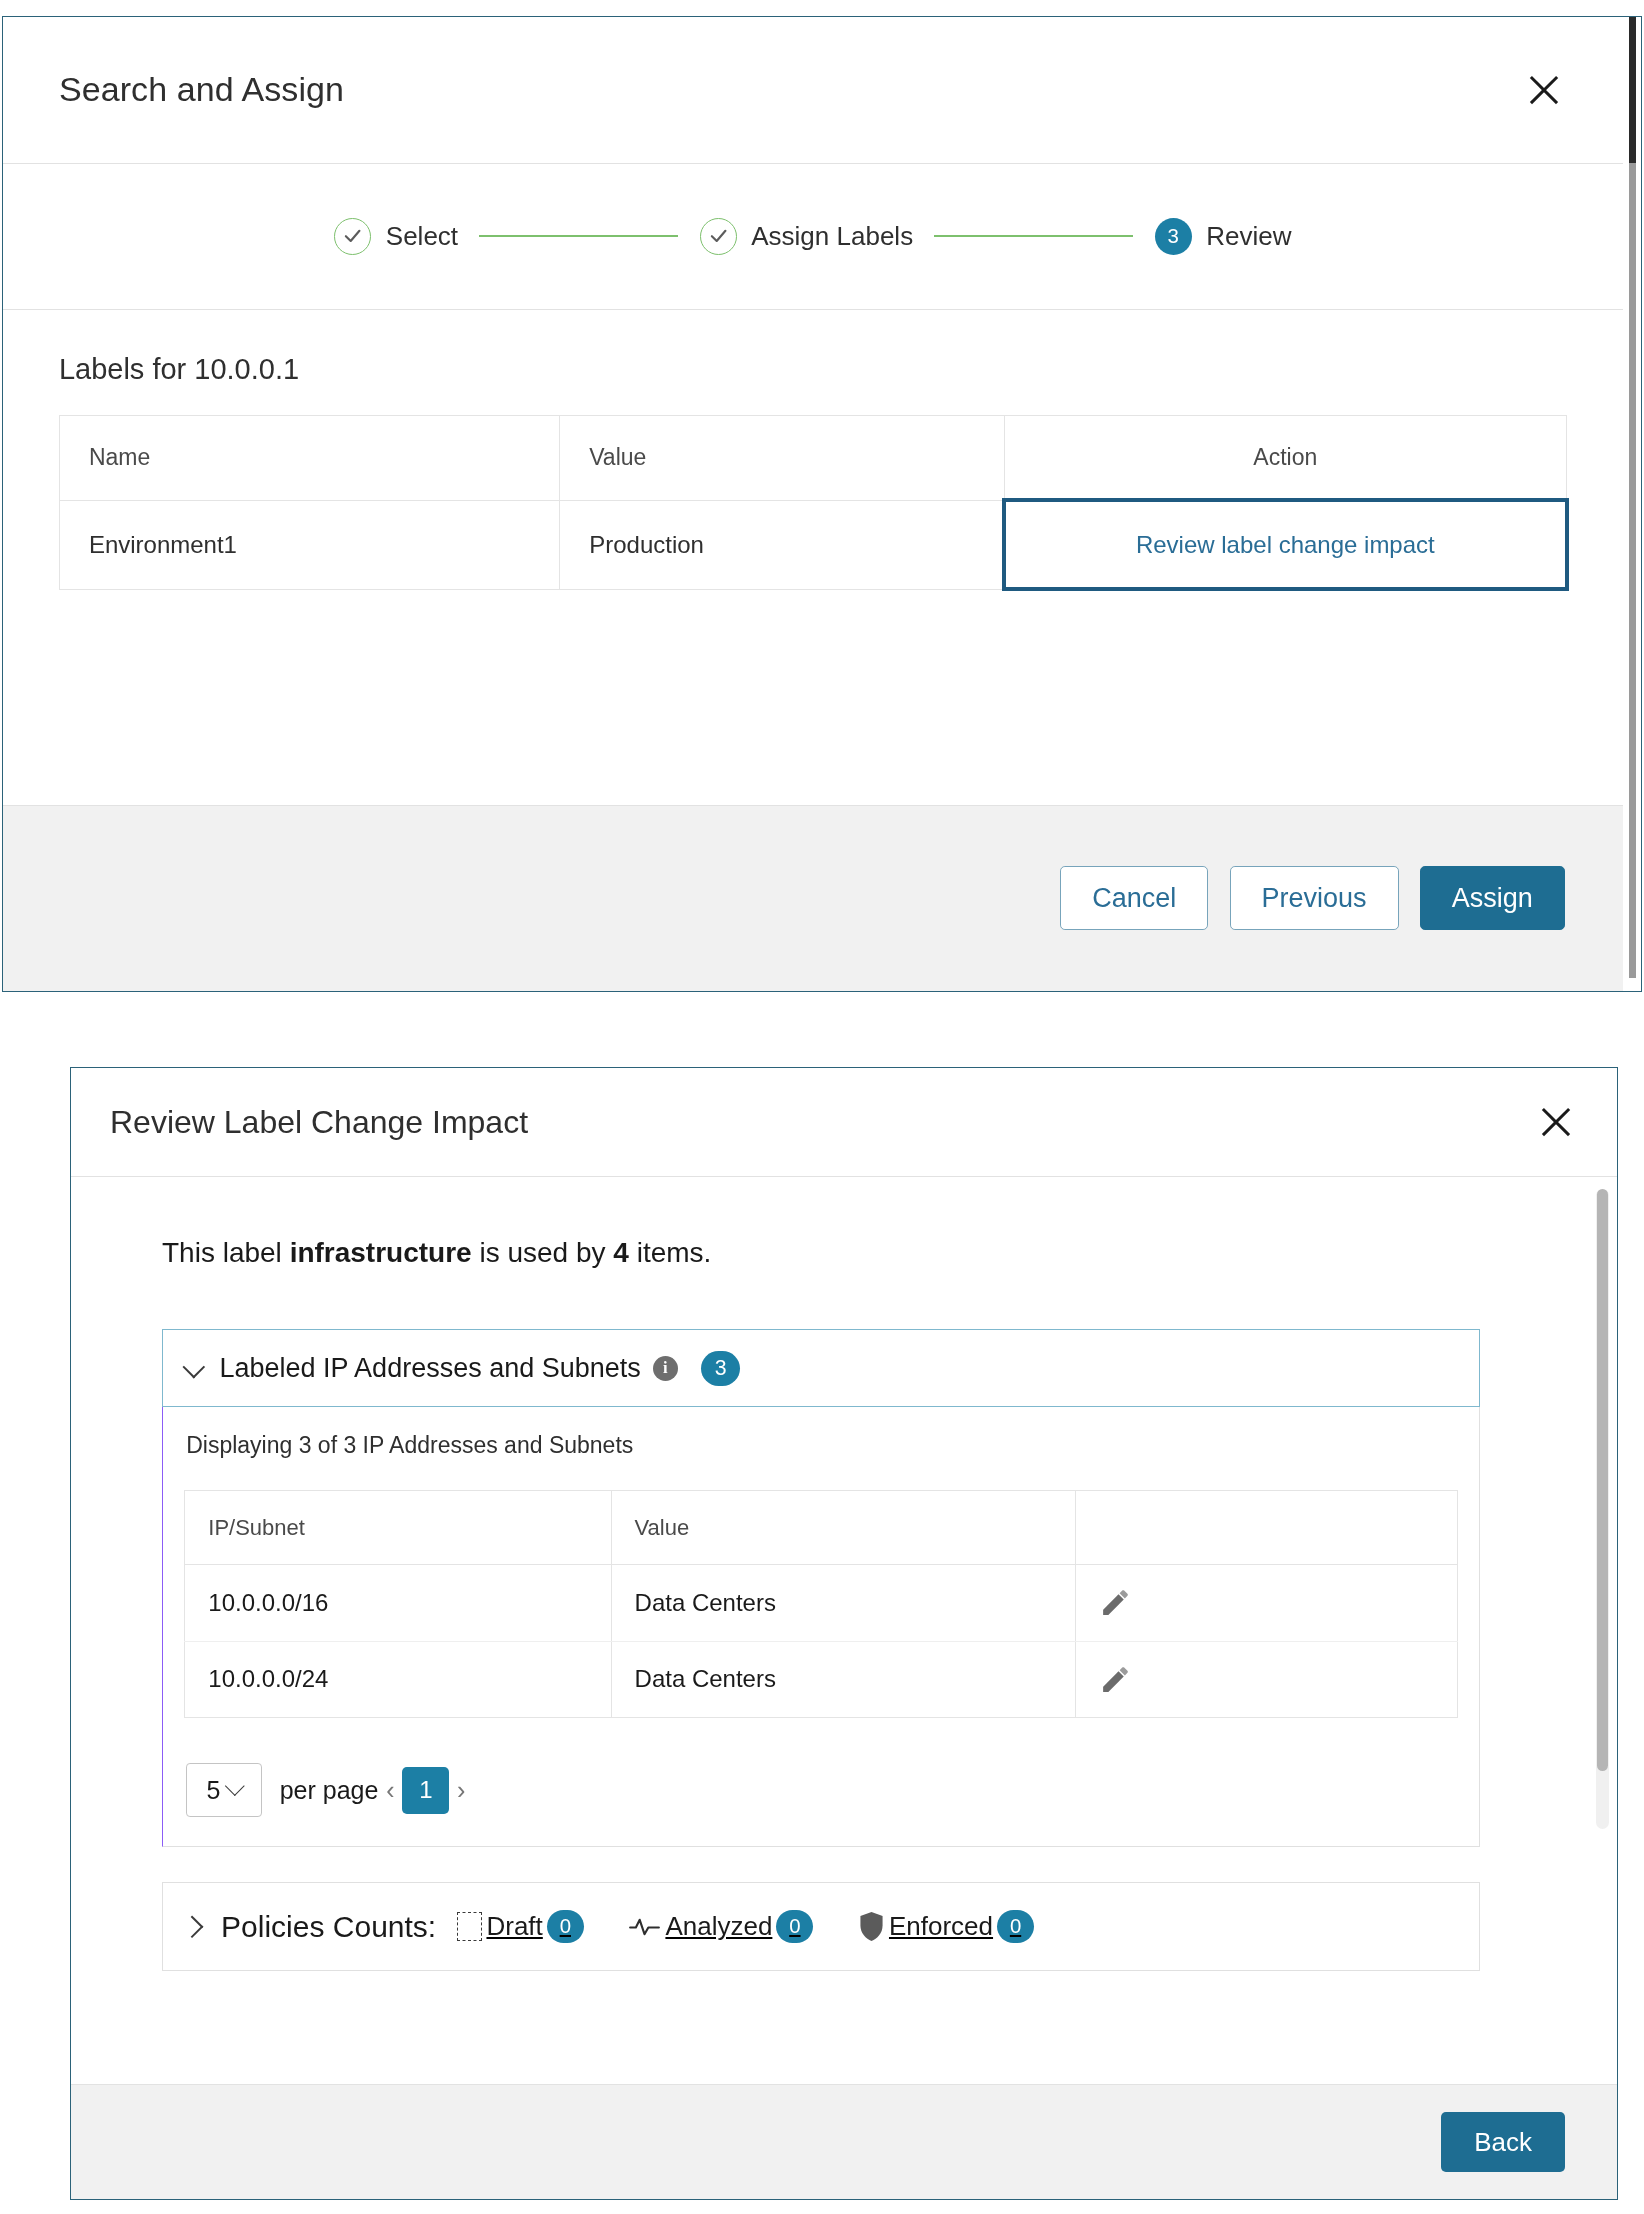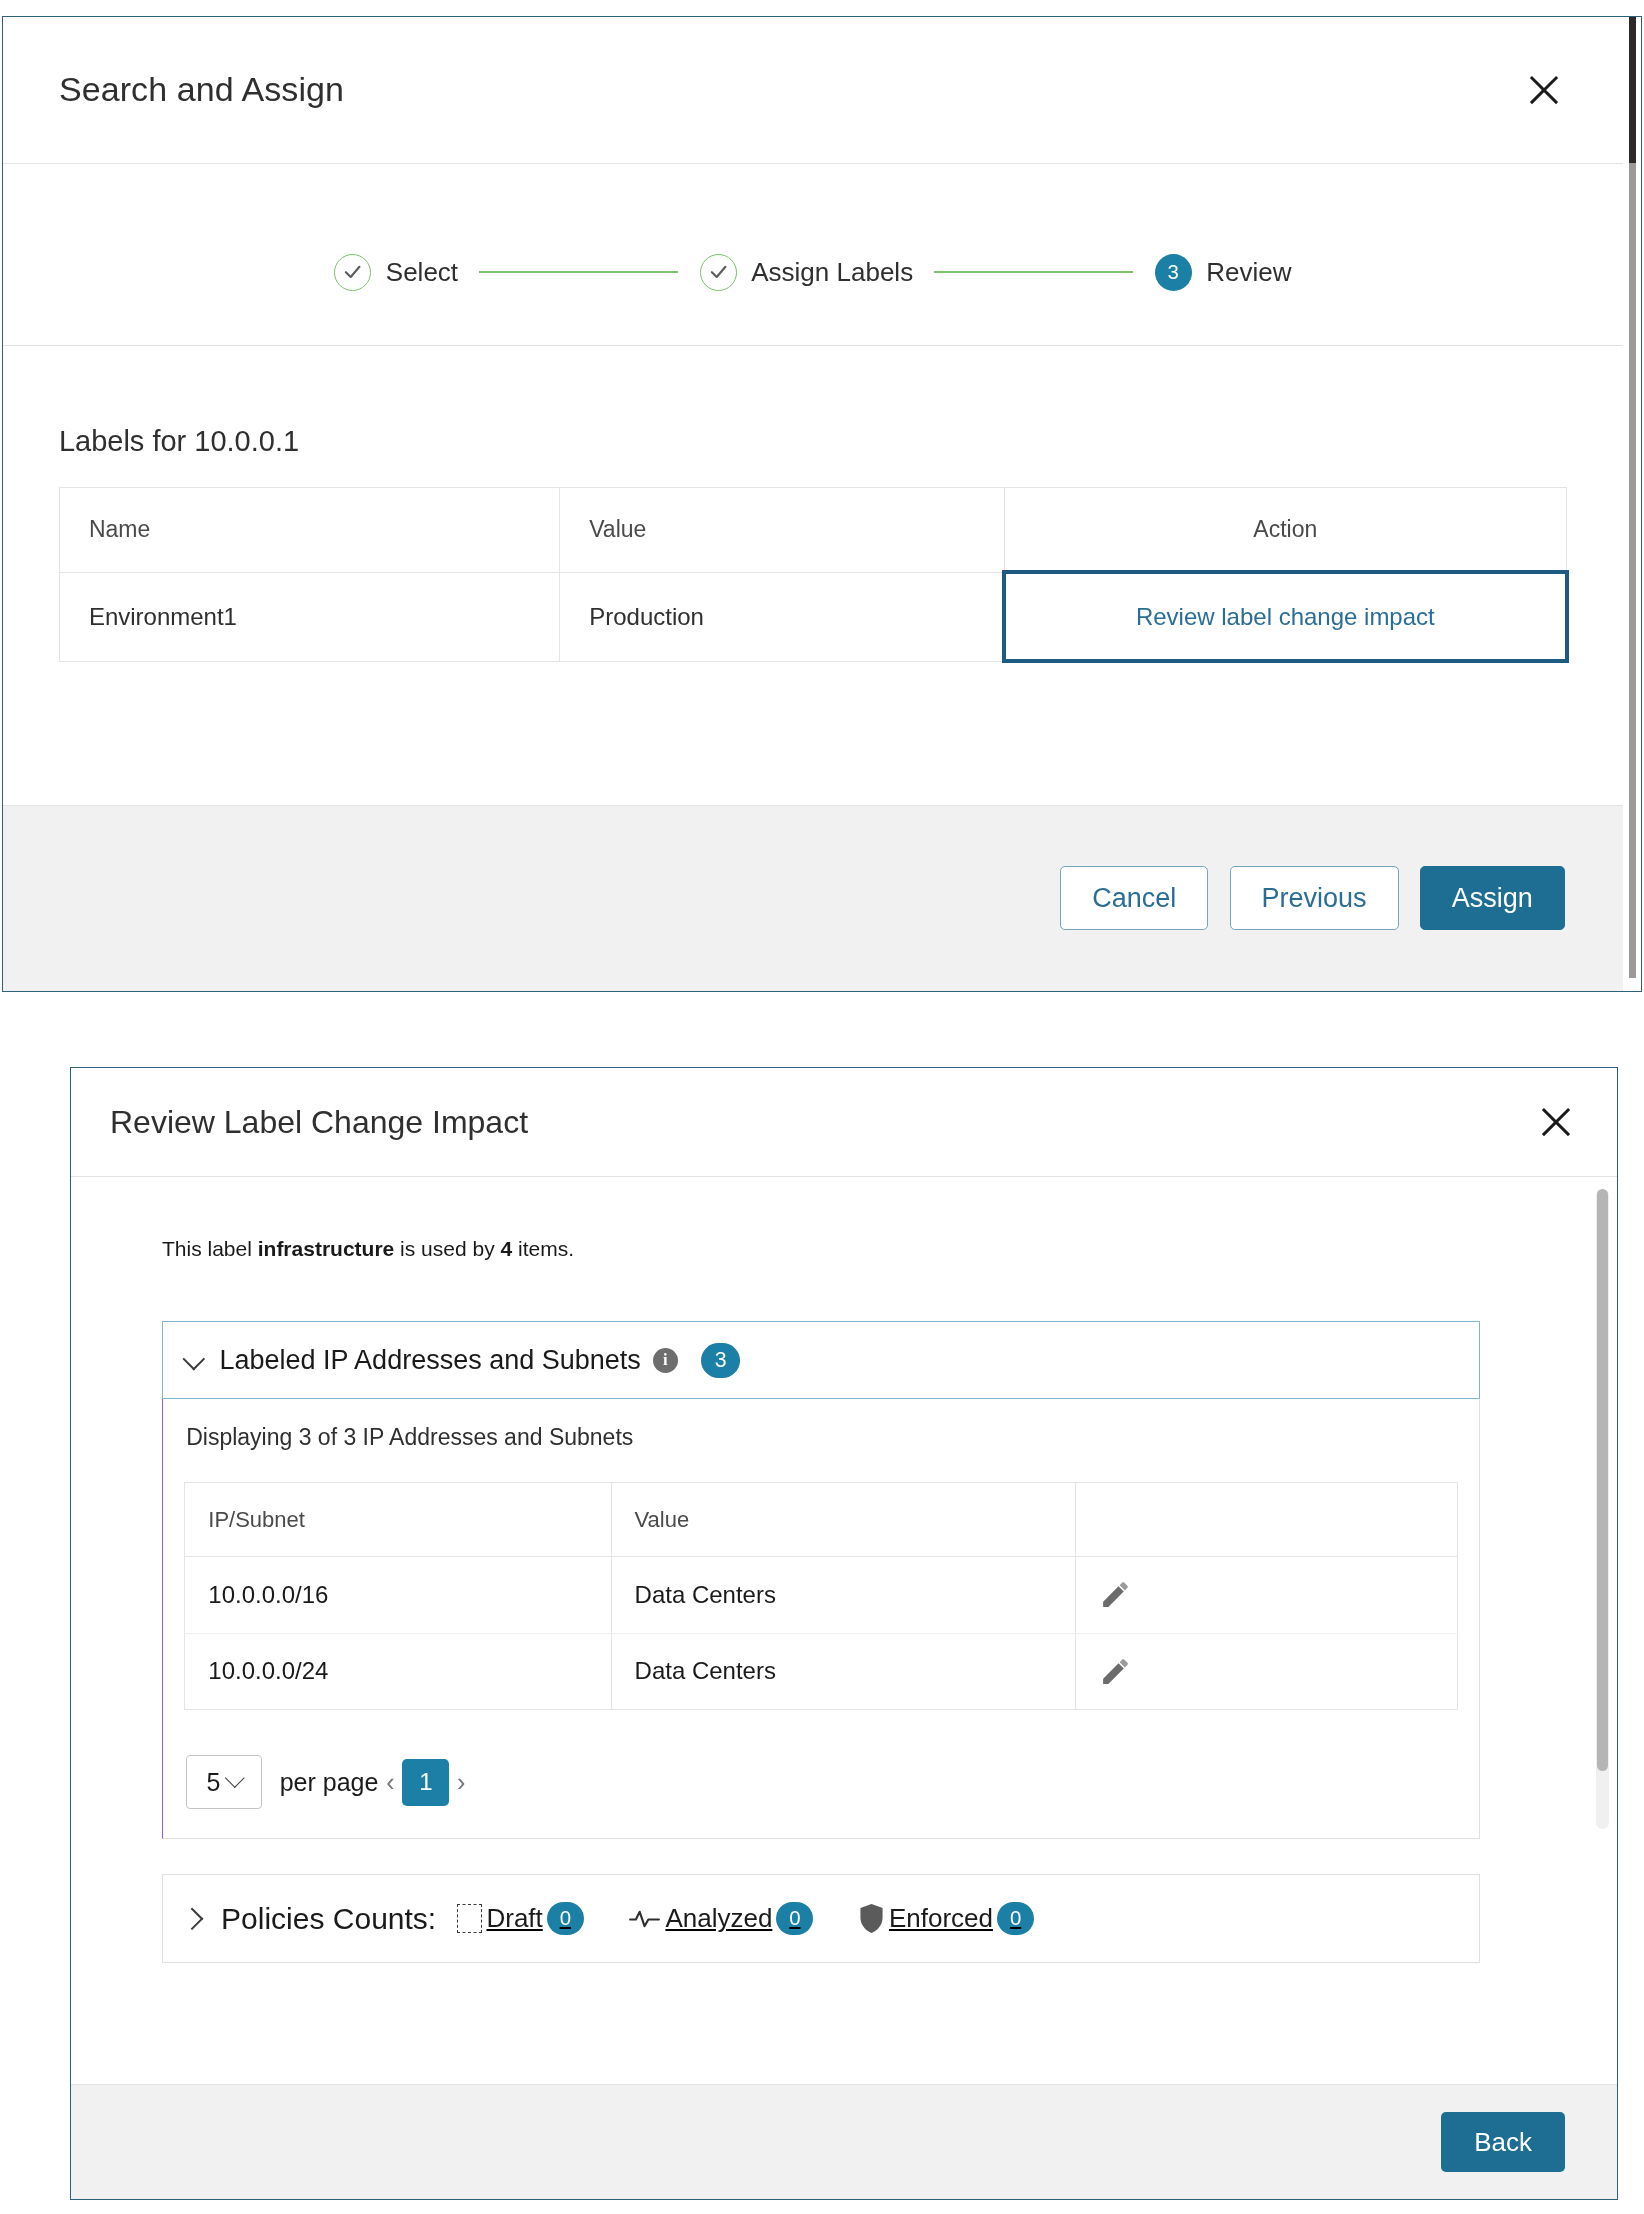--- a/index.html
+++ b/index.html
@@ -25,21 +25,20 @@
     flex-direction: column;
   }
   .dlg1-inner {
     position: absolute;
     left: 0; top: 0;
     width: 1620px;
     height: 100%;
     display: flex;
     flex-direction: column;
     background: #fff;
-    gap: 36px;
   }
   .dlg1-scrollbar {
     position: absolute;
     right: 0px; top: 0;
     width: 16.5px;
     height: 100%;
     background: #ffffff;
   }
   .dlg1-scrollbar .track {
     position: absolute;
@@ -234,21 +233,21 @@
   .dlg2-scrollarea {
     flex: 1;
     position: relative;
     overflow: hidden;
     background: #fff;
   }
   .dlg2-content {
     padding: 60px 50px 0 50px;
   }
   .impact-sentence {
-    font-size: 21px;
+    font-size: 28px;
     color: #1a1a1a;
     margin-bottom: 60px;
     margin-left: 41px;
   }
   .impact-sentence b { font-weight: 700; }
 
   .accordion {
     margin-left: 41px;
     margin-right: 87px;
     border: 1.9px solid #7fb8ce;

